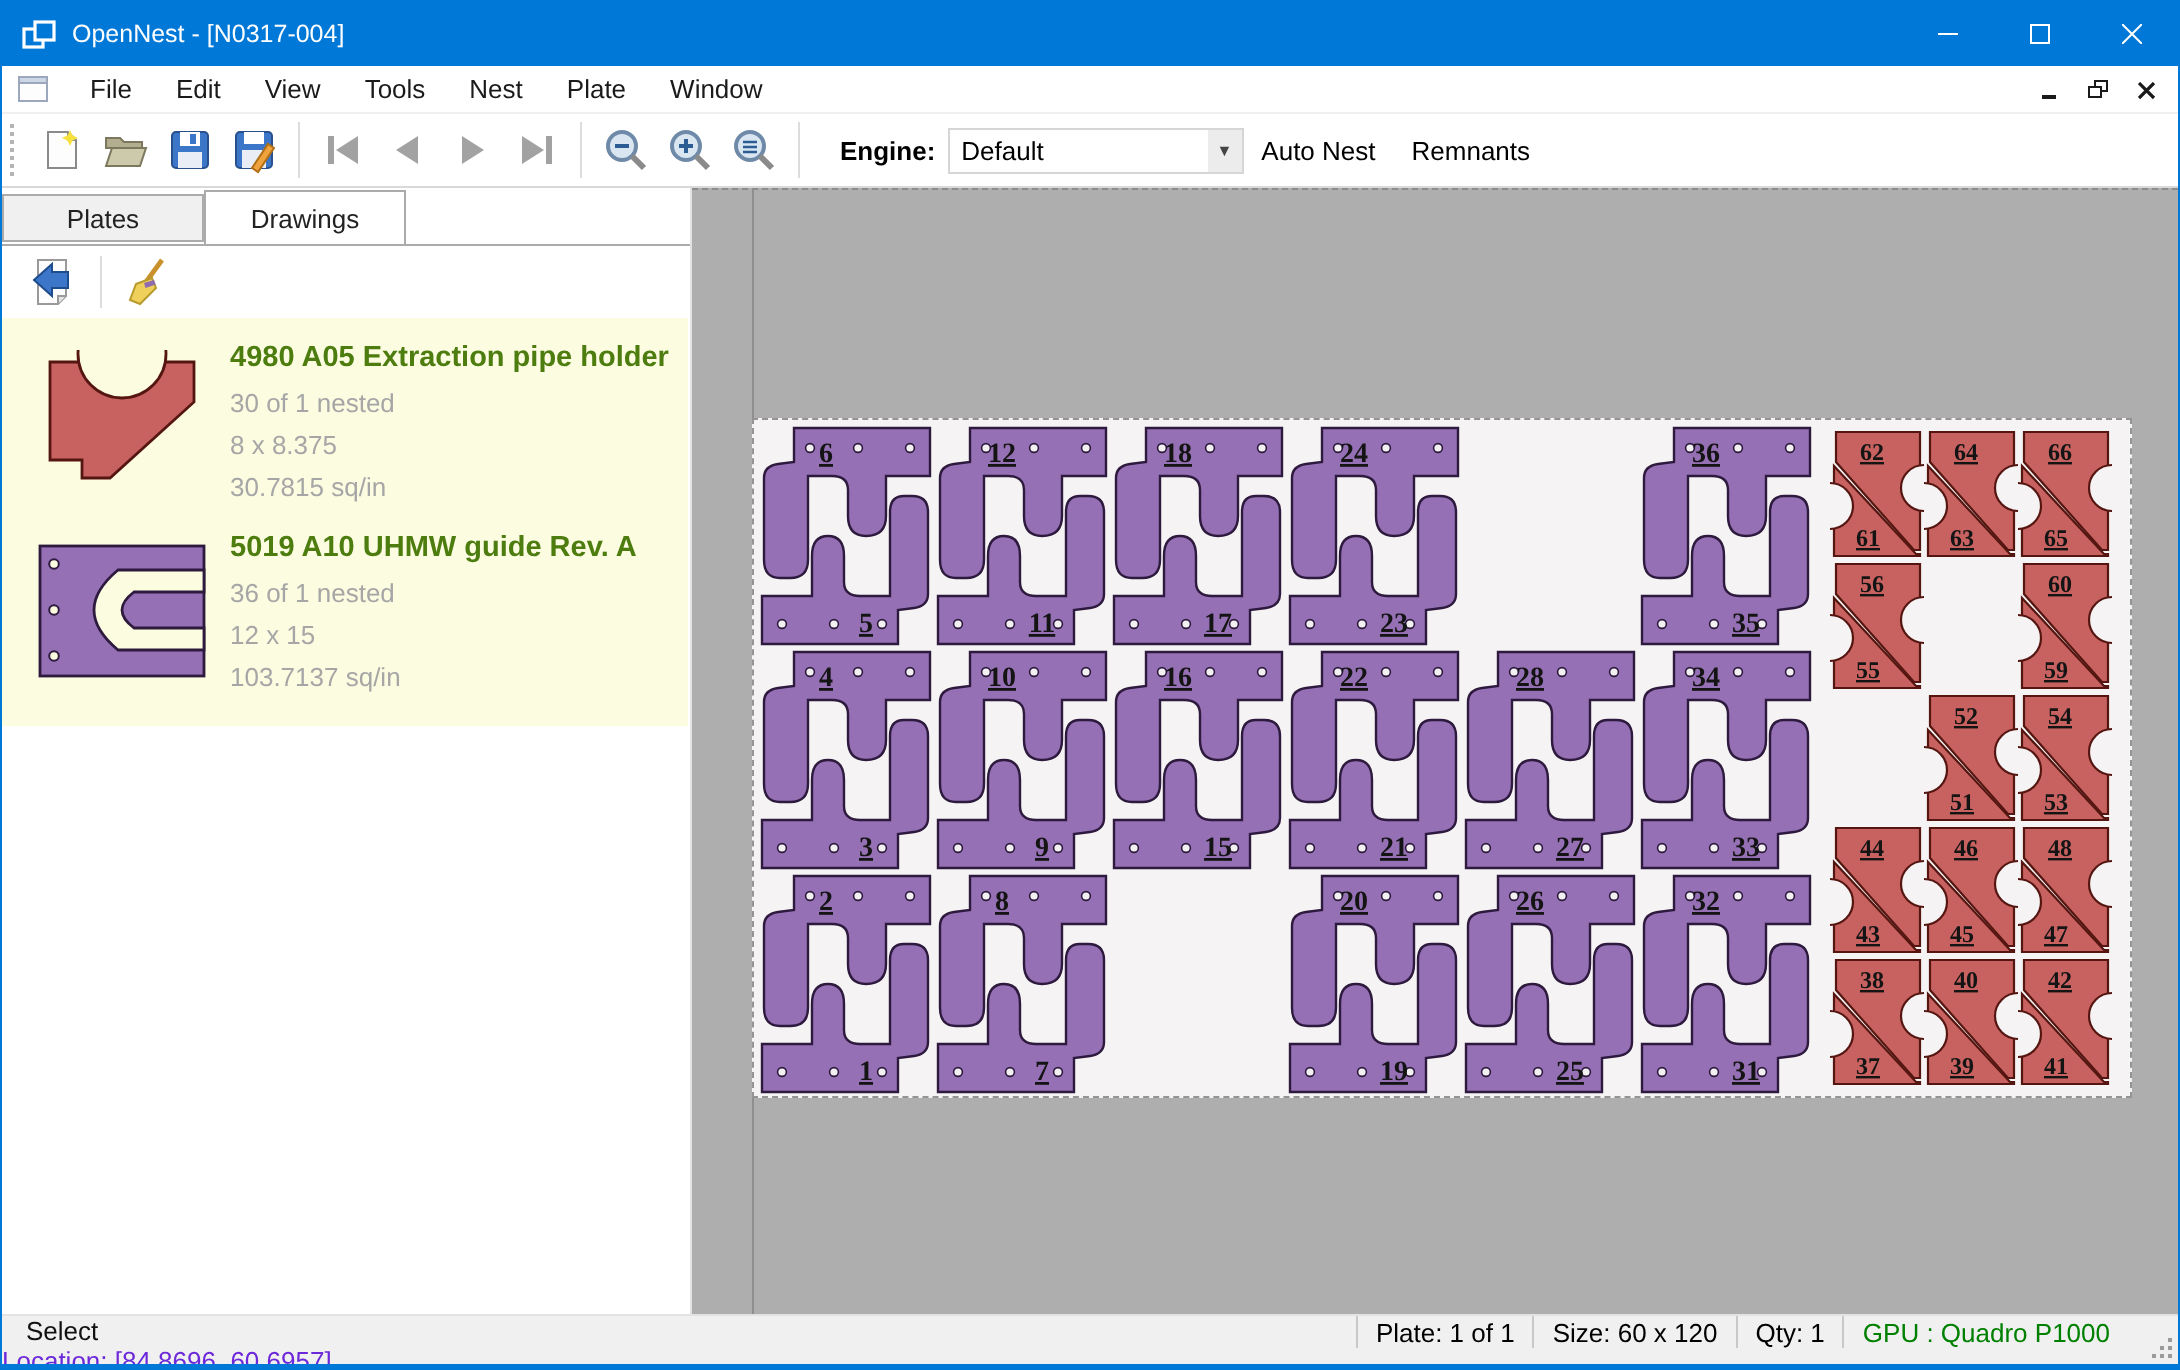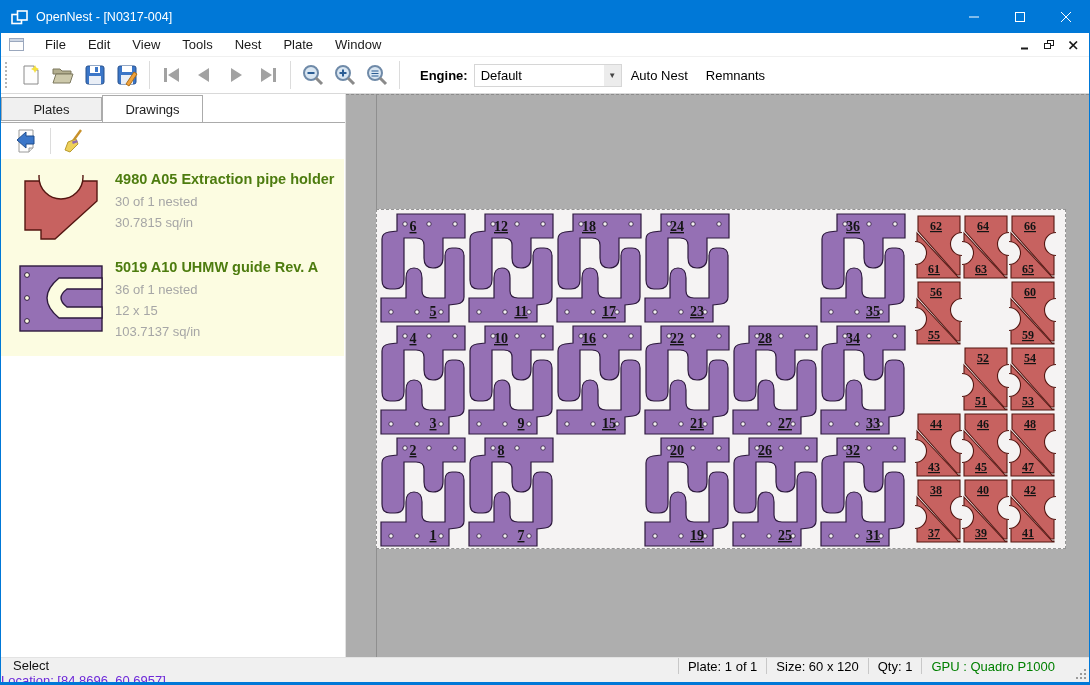--- a/index.html
+++ b/index.html
@@ -245,20 +245,21 @@
   <div class="ditem">
     <div class="dthumb">
               <svg width="80" height="72" viewBox="0 0 80 72">
                 <path d="M4,6 L76,6 L76,26 L34,64 L20,64 L20,55 L4,55 Z" fill="#C76260" stroke="#551611" stroke-width="1.4"></path>
                 <circle cx="40" cy="2" r="22" fill="#FCFCE1" stroke="#551611" stroke-width="1.4"></circle>
               </svg>
             </div>
     <div class="dmeta">
       <div class="dtitle">4980 A05 Extraction pipe holder</div>
       <div class="dline nested">30 of 1 nested</div>
+      <div class="dline size">8 x 8.375</div>
       <div class="dline area">30.7815 sq/in</div>
     </div>
   </div>
 
   <div class="ditem">
     <div class="dthumb">
               <svg width="88" height="72" viewBox="0 0 88 72">
                 <rect x="3" y="3" width="82" height="65" fill="#9570B4" stroke="#2E1A3E" stroke-width="1.4"></rect>
                 <path d="M85,15 L42,15 Q18,35 42,55 L85,55 L85,44 L50,44 Q38,35 50,26 L85,26 Z" fill="#FCFCE1" stroke="#2E1A3E" stroke-width="1.4"></path>
                 <circle cx="10" cy="12" r="2.4" fill="#FCFCE1" stroke="#2E1A3E"></circle>

